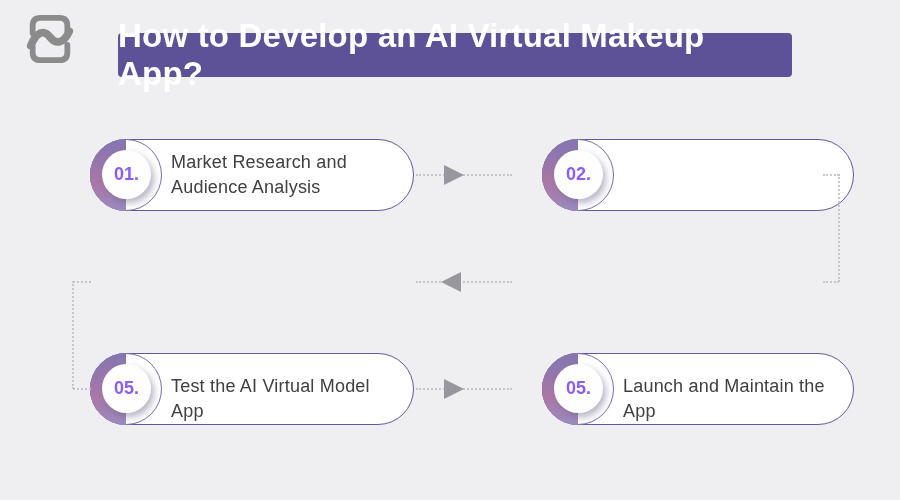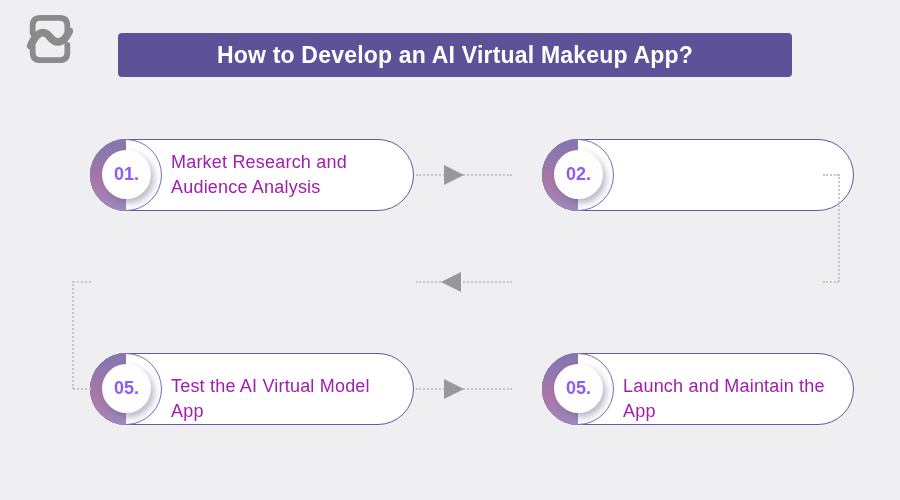--- a/index.html
+++ b/index.html
@@ -13,38 +13,38 @@
   .stage { position:absolute; inset:0; width:900px; height:500px; }
 
   
   .logo { position:absolute; left:24px; top:9px; width:52px; height:60px; }
 
   
   .banner {
     position:absolute; left:118px; top:33px; width:674px; height:44px;
     background:#5d5197; border-radius:4px;
     display:flex; align-items:center; justify-content:center;
-    color:#ffffff; font-size:23px; font-weight:700; letter-spacing:0.2px;
+    color:#ffffff; font-size:33px; font-weight:700; letter-spacing:0.2px;
   }
 
   
   .pill {
     position:absolute; height:72px; background:#ffffff;
     border:1px solid #63589a; border-radius:36px;
     display:flex; align-items:center;
     padding-left:80px; padding-right:14px;
   }
   .pill.colL { left:90px;  width:324px; }
   .pill.colR { left:542px; width:312px; }
   .pill.row1 { top:139px; }
   .pill.row2 { top:246px; }
   .pill.row3 { top:353px;align-items:flex-end; }
 
   .pill-label {
-    font-size:18px; line-height:25px; color:#a21caf; font-weight:500;
+    font-size:18px; line-height:25px; color:#404040; font-weight:500;
     letter-spacing:0.2px;
   }
 
   
   .badge {
     position:absolute; left:-1px; top:-1px; width:72px; height:72px;
     border-radius:50%; background:#ffffff; border:1px solid #7b6db0;
   }
   .badge::before {
     content:""; position:absolute; inset:-1px; border-radius:50%;

